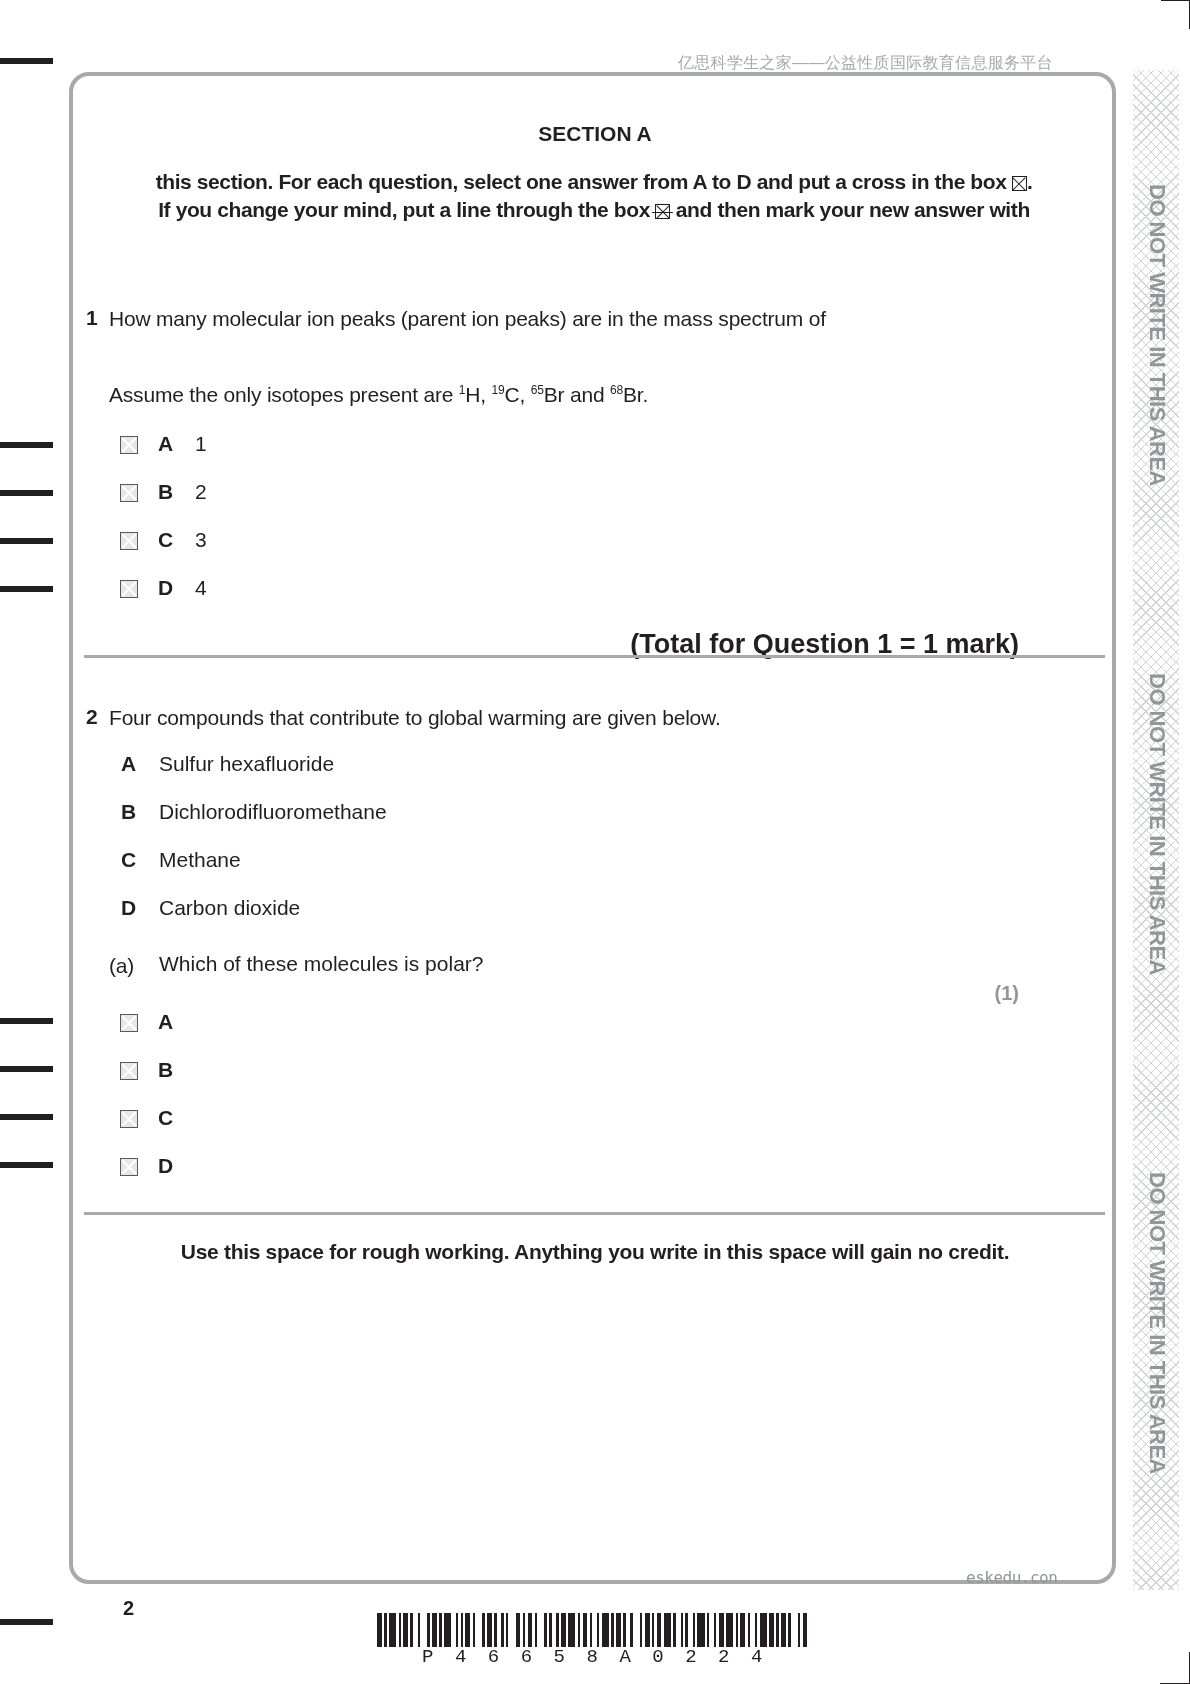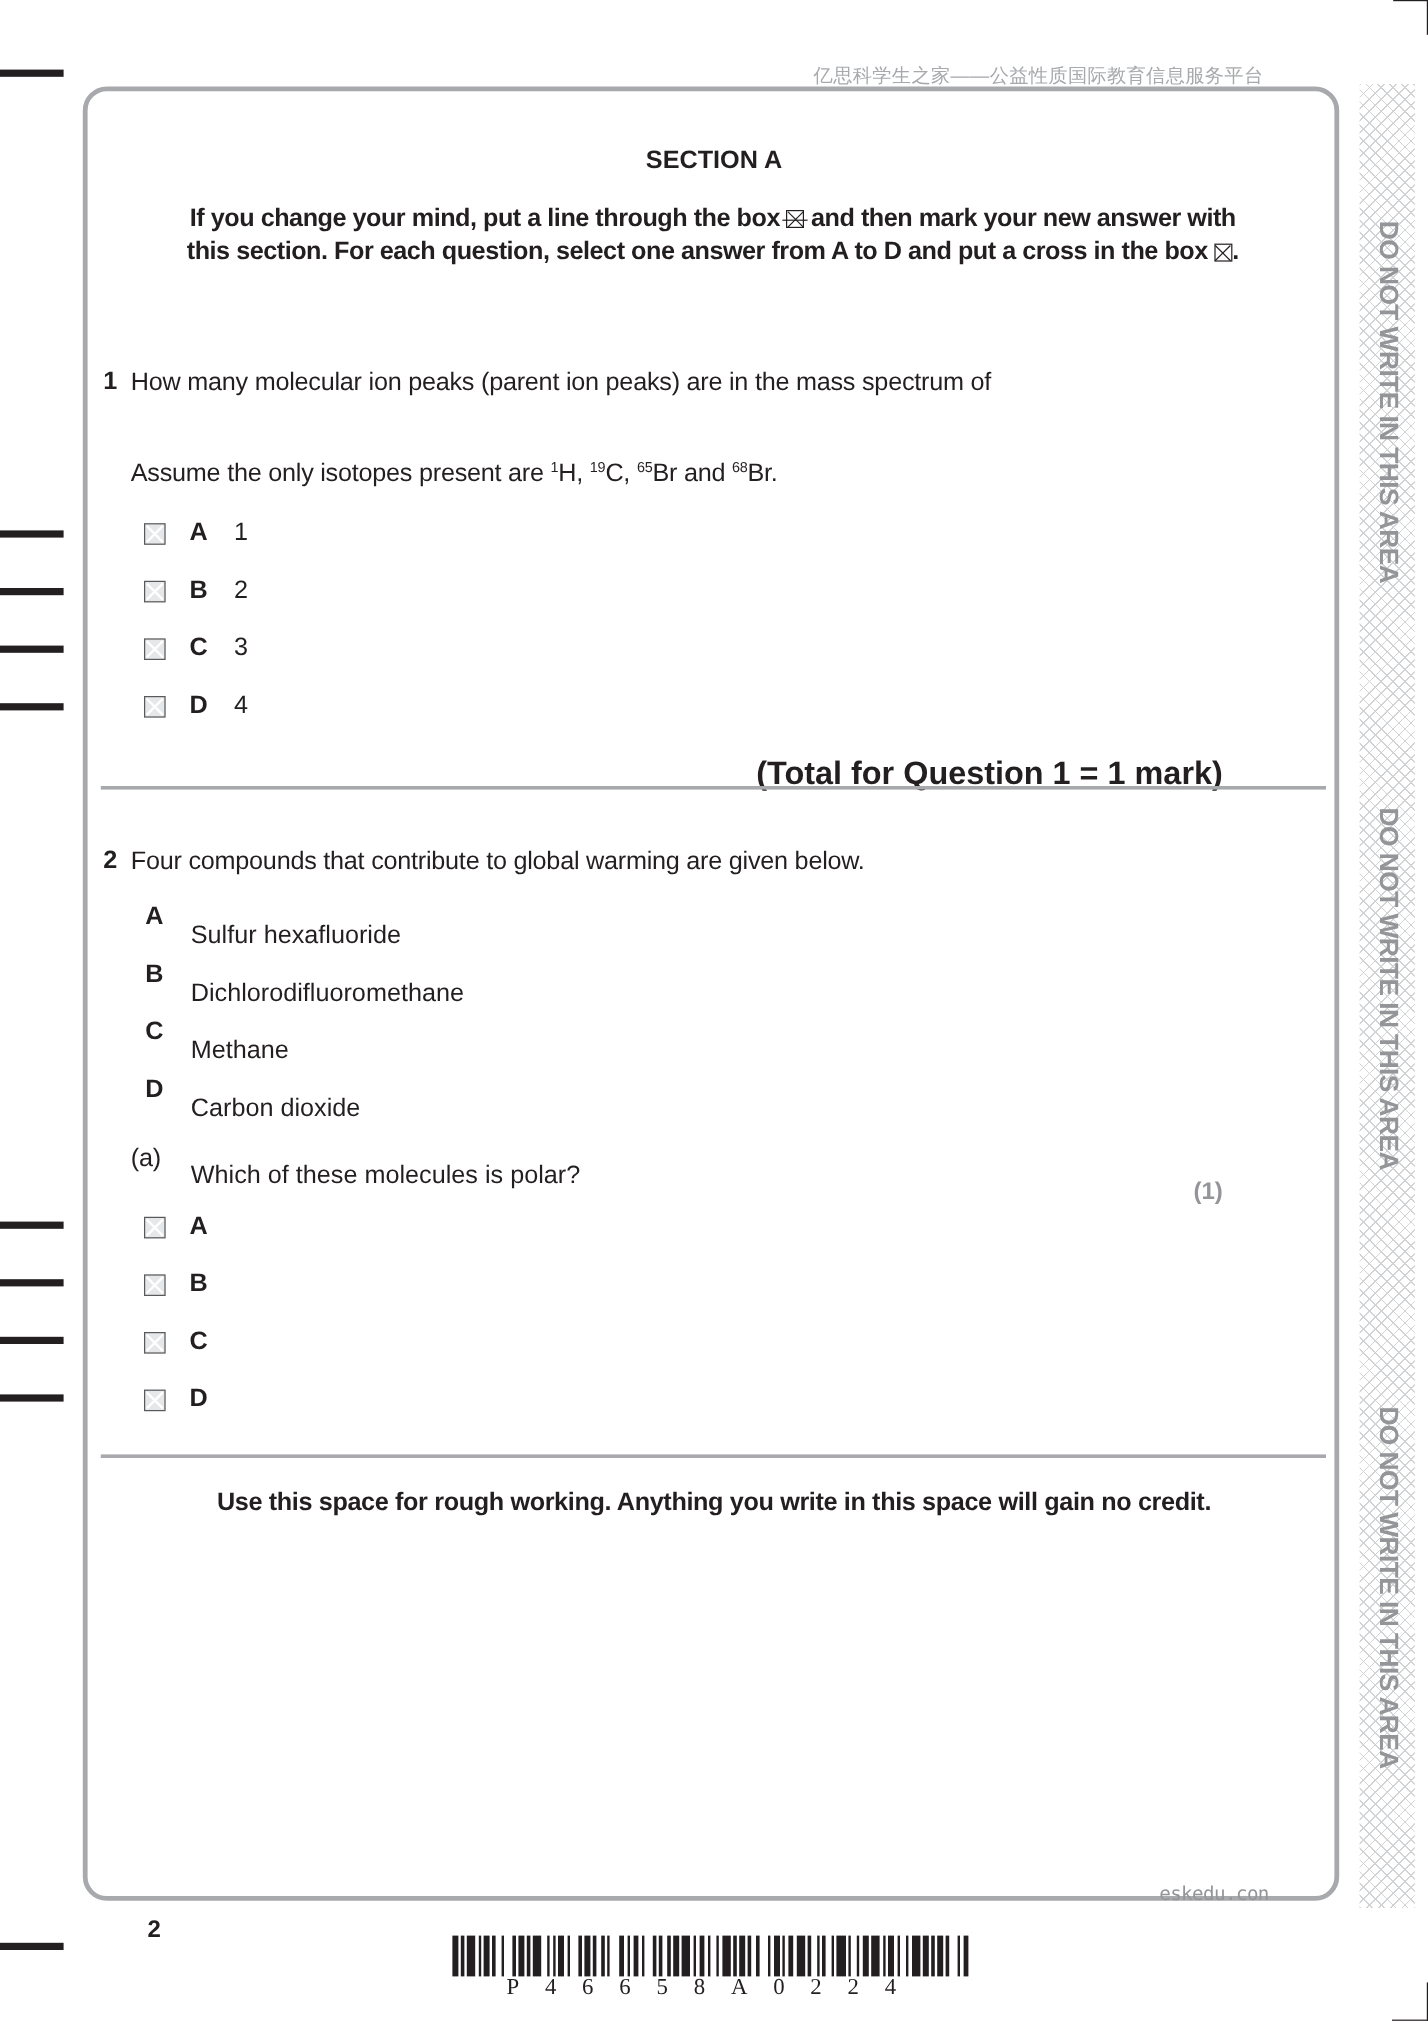--- a/index.html
+++ b/index.html
@@ -36,31 +36,31 @@
   .qtext { position:absolute; left:109px; font-size:21px; line-height:28px; letter-spacing:-0.2px; }
   sup { font-size:12px; vertical-align:8px; line-height:0; }
   .opt-row { position:absolute; left:120px; height:24px; }
   .cbox { position:absolute; left:0; top:2px; width:18px; height:18px; border:1.6px solid #58595b; box-sizing:border-box; background:#e6e7e8; }
   .cbox::before, .cbox::after { content:""; position:absolute; left:50%; top:50%; width:19px; height:2px; background:#ffffff; }
   .cbox::before { transform:translate(-50%,-50%) rotate(45deg); }
   .cbox::after  { transform:translate(-50%,-50%) rotate(-45deg); }
   .opt-letter { position:absolute; left:38px; top:-2px; font-weight:bold; font-size:21px; }
   .opt-val { position:absolute; left:75px; top:-2px; font-size:21px; }
   .list-letter { position:absolute; left:121px; font-weight:bold; font-size:21px; }
-  .list-text { position:absolute; left:159px; font-size:21px;margin-top:16px; }
+  .list-text { position:absolute; left:159px; font-size:21px; }
   .total { position:absolute; right:171px; top:629px; font-weight:bold; font-size:27px; }
   .divider { position:absolute; left:84px; width:1021px; height:2.5px; background:#a7a9ac; }
   .marks { position:absolute; right:171px; top:982px; font-weight:bold; font-size:20px; color:#939598; }
   .rough { position:absolute; left:0; width:1190px; top:1240px; text-align:center; font-weight:bold; font-size:21px; letter-spacing:-0.3px; }
   .eskedu { position:absolute; left:966px; top:1568px; font-size:16px; color:#939598; font-family:"DejaVu Sans Mono", monospace; letter-spacing:-0.5px; }
   .page-num { position:absolute; left:123px; top:1597px; font-weight:bold; font-size:20px; }
   .barcode { position:absolute; left:377px; top:1613px; width:433px; height:34px; display:flex; align-items:stretch; }
   .barcode i { display:block; height:100%; background:#231f20; }
   .barcode-text { position:absolute; left:422px; top:1646px; font-size:19px; letter-spacing:21.5px; white-space:nowrap;
-                  font-family:Liberation Serif, serif; color:#231f20; }
+                  font-family:Liberation Mono, monospace; color:#231f20; }
 </style>
 </head>
 <body>
 
 <div class="reg-mark" style="top:58px"></div>
 <div class="reg-mark" style="top:442px"></div>
 <div class="reg-mark" style="top:490px"></div>
 <div class="reg-mark" style="top:538px"></div>
 <div class="reg-mark" style="top:586px"></div>
 <div class="reg-mark" style="top:1018px"></div>
@@ -85,27 +85,27 @@
     <span>DO NOT WRITE IN THIS AREA</span>
   </div>
 <div class="dnw" style="top:1172px">
     <span>DO NOT WRITE IN THIS AREA</span>
   </div>
 
 <div class="section-title">SECTION A</div>
 
 <div class="instr">
   <div>
+    <span>this section.  For each question, select one answer from A to D and put a cross in the box</span>
+    <span class="xbox"></span><span>.</span>
+  </div>
+  <div>
     <span>If you change your mind, put a line through the box</span>
     <span class="xbox"><span class="strike"></span></span>
     <span>and then mark your new answer with</span>
-  </div>
-  <div>
-    <span>this section.  For each question, select one answer from A to D and put a cross in the box</span>
-    <span class="xbox"></span><span>.</span>
   </div>
 </div>
 
 <div class="qnum" style="top:306px">1</div>
 <div class="qtext" style="top:305px">
   <div>How many molecular ion peaks (parent ion peaks) are in the mass spectrum of</div>
 </div>
 <div class="qtext" style="top:381px">
   <span>Assume the only isotopes present are </span><sup>1</sup><span>H, </span><sup>19</sup><span>C, </span><sup>65</sup><span>Br and </span><sup>68</sup><span>Br.</span>
 </div>

